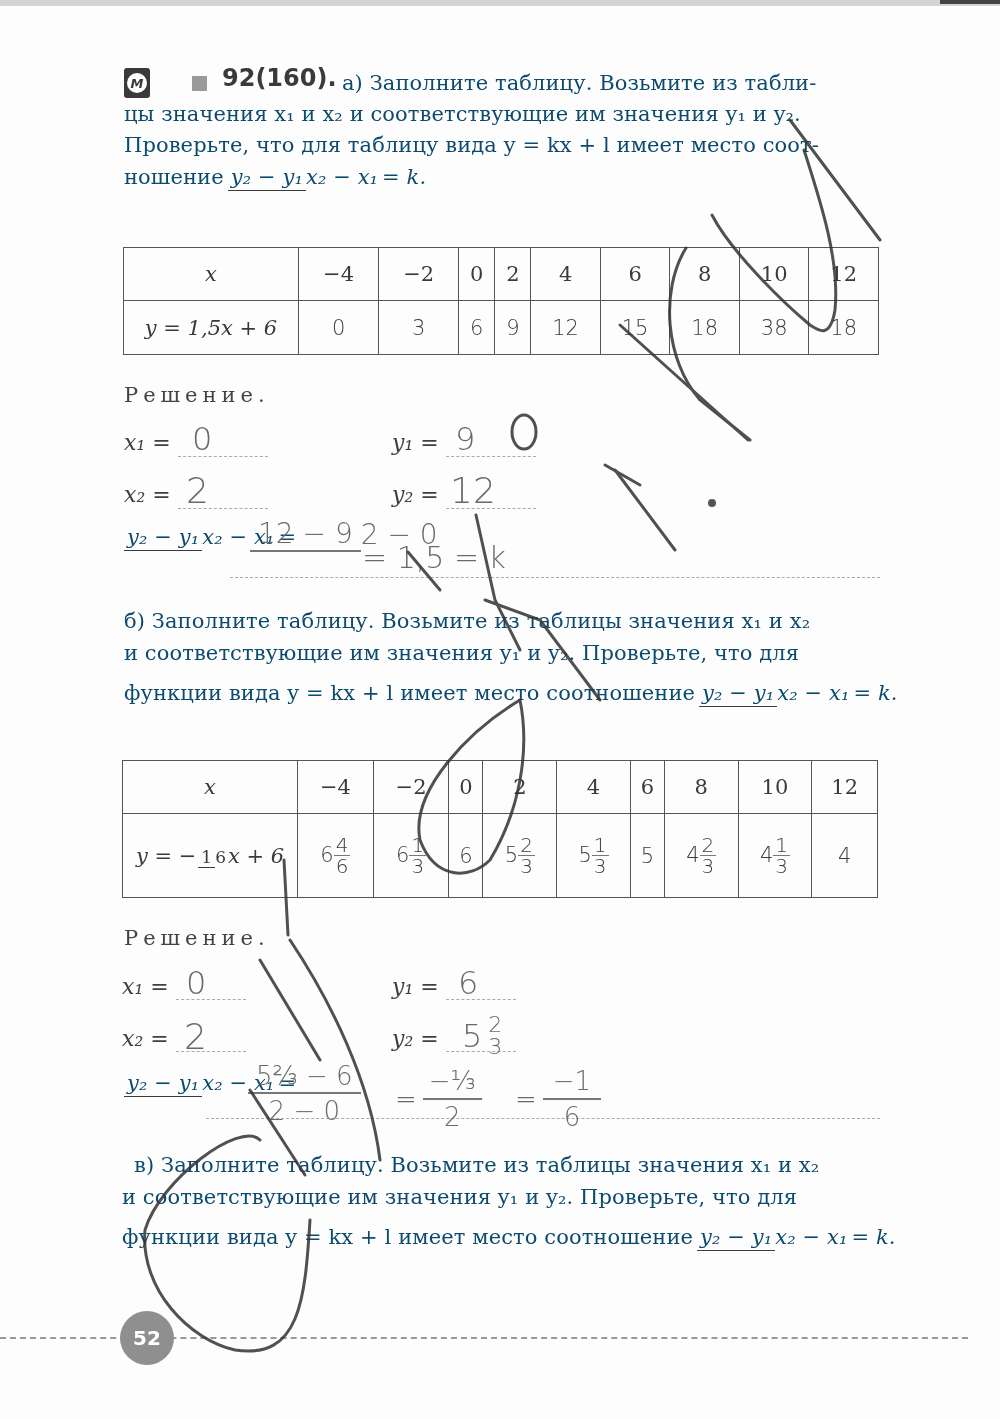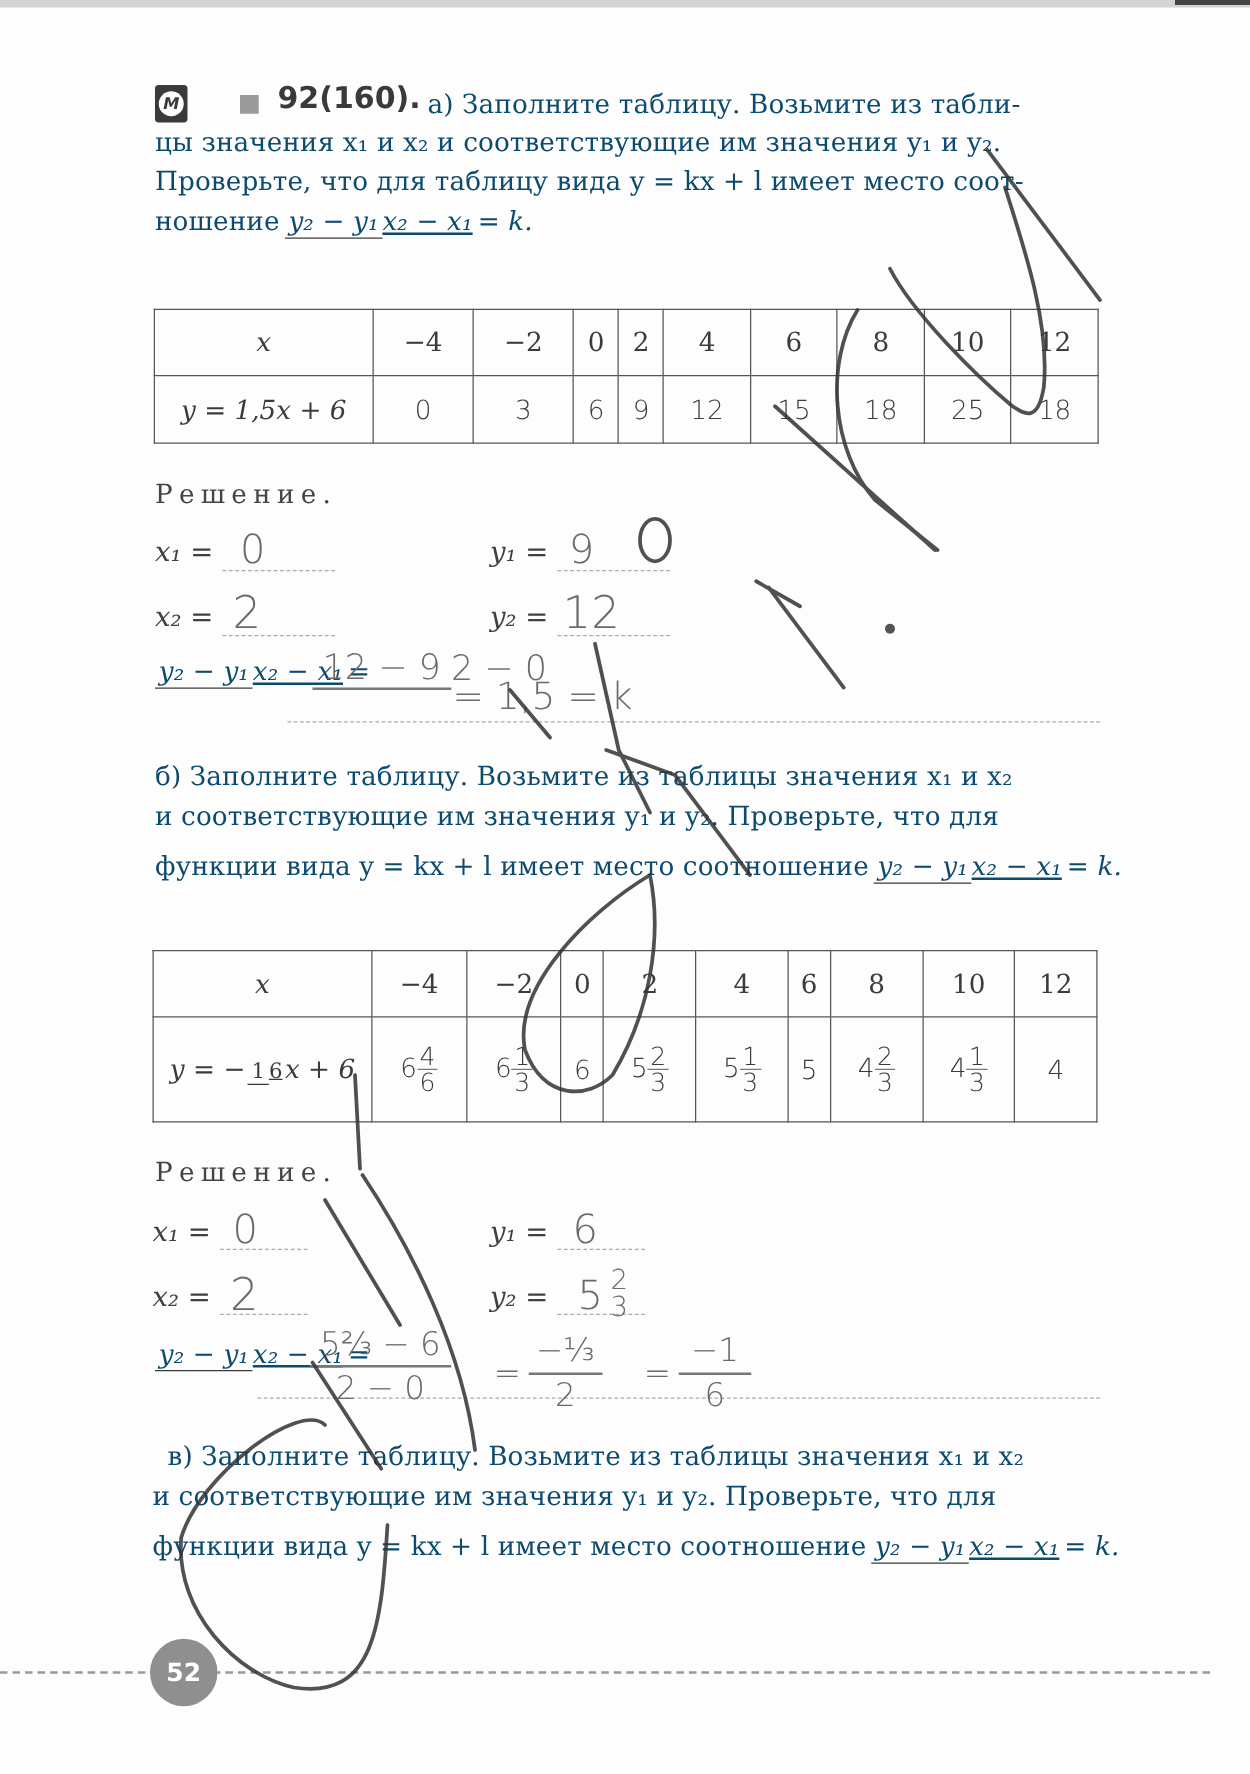--- a/index.html
+++ b/index.html
@@ -17,21 +17,21 @@
     border-radius: 3px; display: flex; align-items: center; justify-content: center;
   }
   .m-icon span {
     width: 20px; height: 20px; border-radius: 50%; background: #fff; color: #3a3a3a;
     font: italic bold 13px "DejaVu Sans", sans-serif; display: flex; align-items: center; justify-content: center;
   }
   .sq-icon { position: absolute; left: 192px; top: 76px; width: 15px; height: 15px; background: #9a9a9a; }
   .num { position: absolute; left: 222px; top: 64px; font: bold 24px "DejaVu Sans", sans-serif; color: #3a3a3a; }
   .frac { display: inline-flex; flex-direction: row; align-items: center; vertical-align: middle; font-style: italic; margin: 0 4px; }
   .frac .n { border-bottom: 1.5px solid #3b3b3b; padding: 0 3px; line-height: 26px; }
-  .frac .d { line-height: 26px; text-decoration: underline; }
+  .frac .d { line-height: 26px; }
   table.grid { position: absolute; border-collapse: collapse; }
   table.grid td { border: 1.5px solid #555; text-align: center; font-size: 21px; color: #3b3b3b; padding: 0; }
   .hw { font-family: "DejaVu Sans", sans-serif; color: #6d6d6d; font-weight: 300; font-size: 30px; }
   .hwfrac { display: inline-flex; flex-direction: column; align-items: center; vertical-align: middle; font-size: 20px; line-height: 20px; }
   .hwfrac .n { border-bottom: 1.5px solid #777; padding: 0 2px; }
   .sol-title { position: absolute; font-size: 21px; letter-spacing: 5px; color: #444; }
   .var { position: absolute; font-size: 22px; font-style: italic; color: #404040; }
   .dash { position: absolute; border-bottom: 1.5px dashed #aaa; height: 0; }
   .hwv { position: absolute; font-family: "DejaVu Sans", sans-serif; color: #6a6a6a; font-size: 32px; font-weight: 300; }
   .page-badge {
@@ -82,21 +82,21 @@
   </tr>
   <tr style="height:54px;">
     <td class="i">y = 1,5x + 6</td>
     <td class="hw">0</td>
     <td class="hw">3</td>
     <td class="hw">6</td>
     <td class="hw">9</td>
     <td class="hw">12</td>
     <td class="hw">15</td>
     <td class="hw">18</td>
-    <td class="hw">25</td>
+    <td class="hw">38</td>
     <td class="hw">18</td>
   </tr>
 </tbody>
   </table>
 
 <div class="sol-title" style="left:124px; top:383px;">Решение.</div>
 <div class="var" style="left:124px; top:430px;">x₁ =</div>
 <div class="dash" style="left:178px; top:456px; width:90px;"></div>
 <div class="hwv" style="left:192px; top:420px;">0</div>
 <div class="var" style="left:392px; top:430px;">y₁ =</div>

